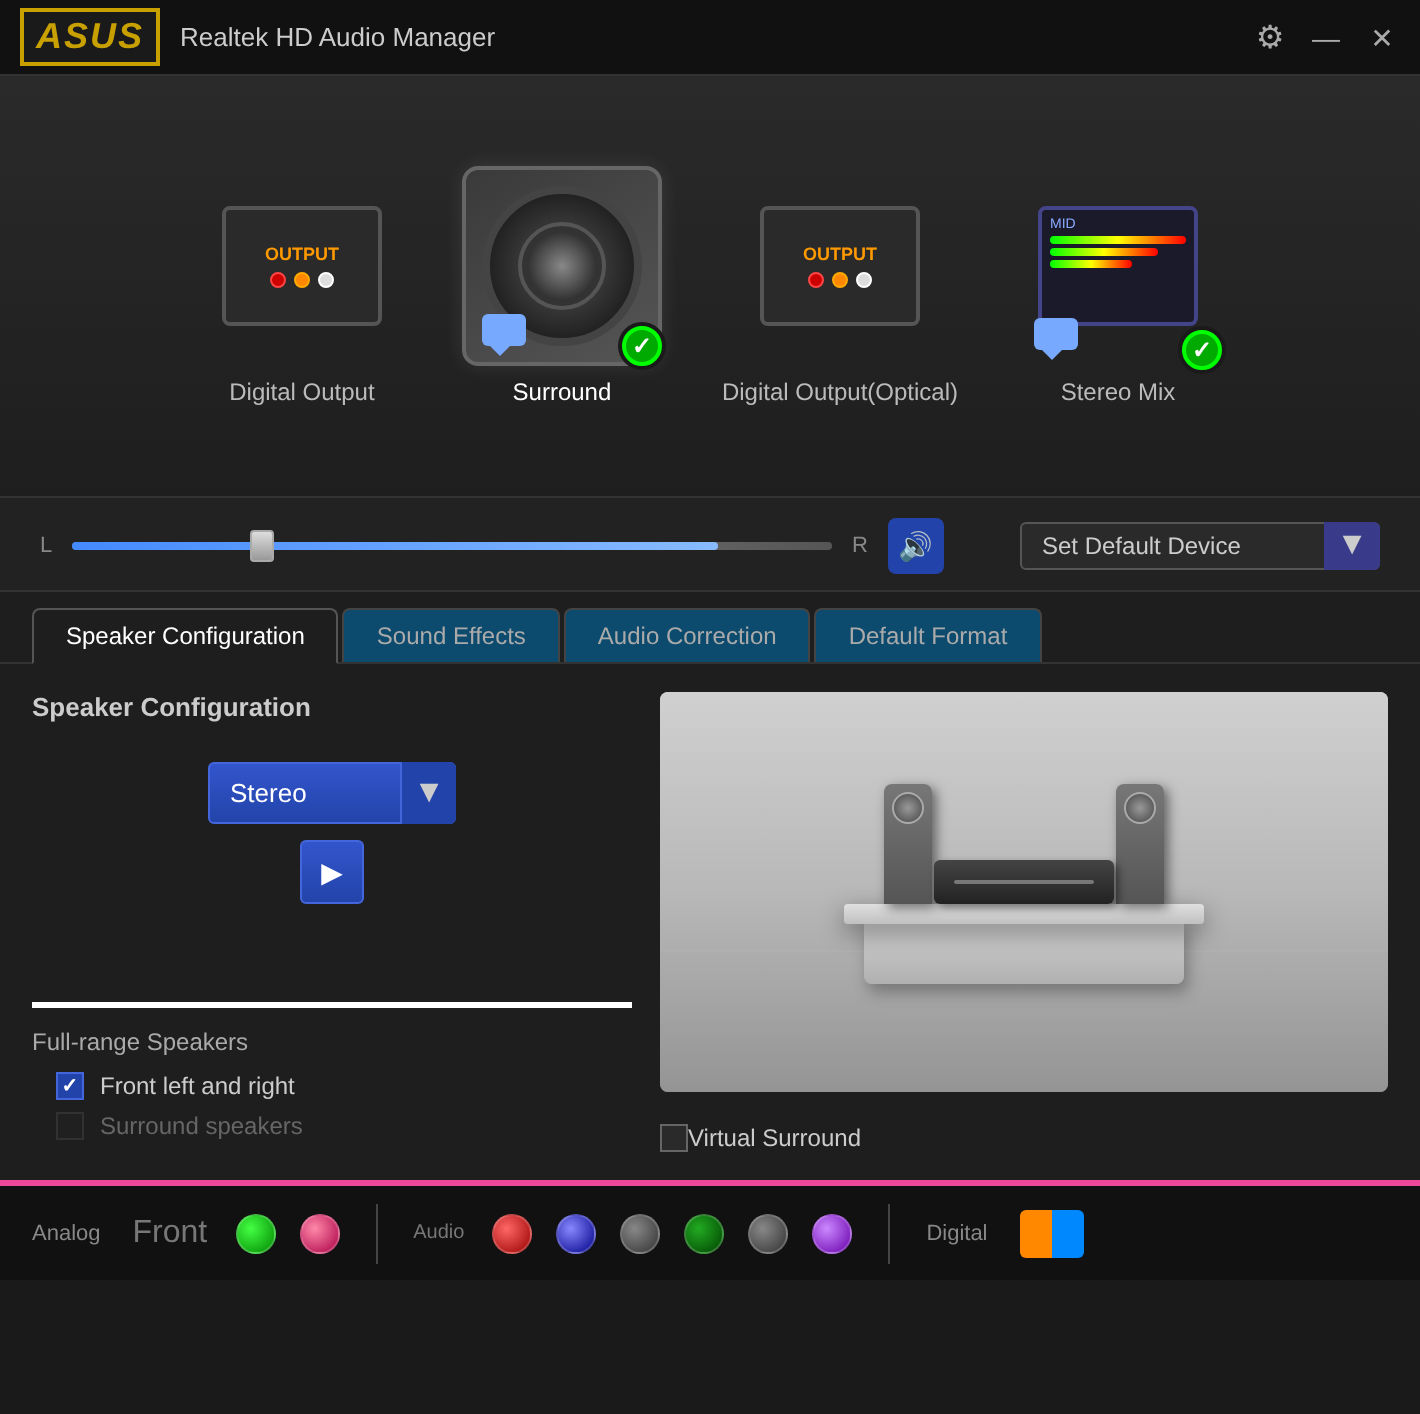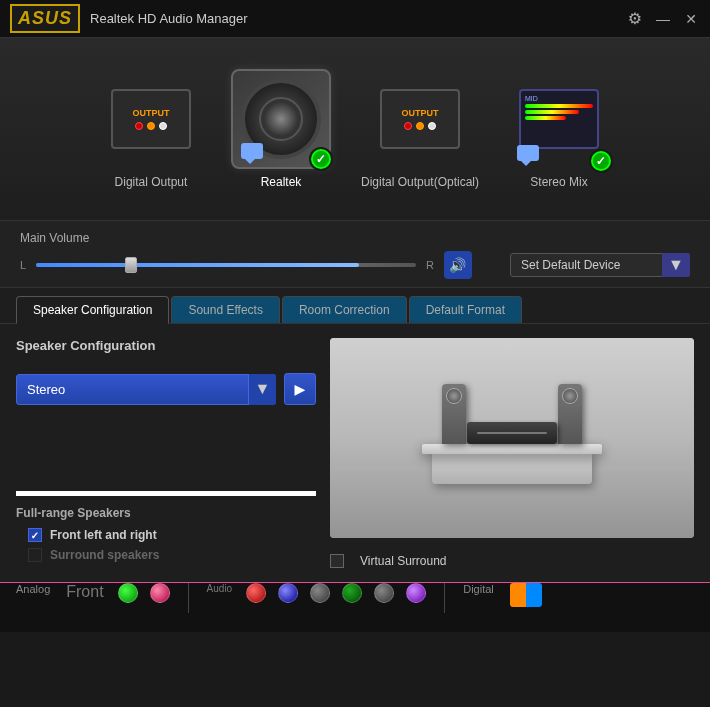--- a/index.html
+++ b/index.html
@@ -51,21 +51,21 @@
       border: none;
       width: 18px;
       height: 18px;
       display: flex; align-items: center; justify-content: center;
     }
     .gear-icon { font-size: 16px; }
 
     
     .device-strip {
       background: linear-gradient(180deg, #2a2a2a 0%, #1e1e1e 100%);
-      height: 183px;
+      height: 211px;
       display: flex;
       align-items: center;
       justify-content: center;
       gap: 30px;
       padding: 10px 20px;
       border-bottom: 1px solid #333;
     }
     .device-item {
       display: flex;
       flex-direction: column;
@@ -298,20 +298,21 @@
     .section-title {
       font-size: 13px;
       color: #ccc;
       margin-bottom: 8px;
       font-weight: bold;
     }
     .config-dropdown-row {
       display: flex;
       gap: 8px;
       align-items: center;
+      flex-direction: column;
     }
     .config-select-wrap {
       position: relative;
       flex: 1;
     }
     .config-select {
       width: 100%;
       background: linear-gradient(180deg, #3355cc, #2244aa);
       border: 1px solid #4466dd;
       color: #fff;
@@ -408,40 +409,41 @@
       color: #ccc;
     }
     .checkbox-label.disabled {
       color: #666;
     }
 
     
     .virtual-surround-row {
       display: flex;
       align-items: center;
-      gap: 16px;
+      gap: 0;
       margin-top: 8px;
     }
     .vs-checkbox {
       width: 14px; height: 14px;
       border: 1px solid #666;
       background: #2a2a2a;
     }
     .vs-label {
       font-size: 12px;
       color: #ccc;
     }
 
     
     .bottom-bar {
       background: #111;
       height: 50px;
       display: flex;
+      align-items: center;
       padding: 0 16px;
-      border-top: 1px solid #ec4899;
+      border-top: 3px solid #ec4899;
       gap: 12px;
     }
     .bottom-label {
       font-size: 11px;
       color: #888;
       margin-right: 4px;
     }
     .audio-dot {
       width: 20px; height: 20px;
       border-radius: 50%;
@@ -518,21 +520,21 @@
   </div>
 
   <div class="device-item">
     <div class="device-icon-wrap active">
       <div class="speaker-device"></div>
       <div class="chat-bubble"></div>
       <div class="status-badge">
         <div class="status-check">✓</div>
       </div>
     </div>
-    <span class="device-label active">Realtek</span>
+    <span class="device-label active">Surround</span>
   </div>
 
   <div class="device-item">
     <div class="device-icon-wrap inactive">
       <div class="digital-out-icon">
         <div class="di-label">OUTPUT</div>
         <div class="di-row">
           <div class="di-dot"></div>
           <div class="di-dot orange"></div>
           <div class="di-dot white"></div>
@@ -554,21 +556,20 @@
       <div class="status-badge">
         <div class="status-check">✓</div>
       </div>
     </div>
     <span class="device-label">Stereo Mix</span>
   </div>
 
 </div>
 
 <div class="volume-section">
-  <div class="volume-title">Main Volume</div>
   <div style="display:flex; align-items:center; gap:10px;">
     <div class="volume-row" style="flex:1;">
       <span class="vol-label">L</span>
       <div class="vol-slider-wrap">
         <div class="vol-slider-track">
           <div class="vol-bar-fill"></div>
           <div class="vol-thumb"></div>
         </div>
       </div>
       <span class="vol-label">R</span>
@@ -585,21 +586,21 @@
           <span>▼</span>
         </div>
       </div>
     </div>
   </div>
 </div>
 
 <div class="tabs-bar">
   <div class="tab active">Speaker Configuration</div>
   <div class="tab">Sound Effects</div>
-  <div class="tab">Room Correction</div>
+  <div class="tab">Audio Correction</div>
   <div class="tab">Default Format</div>
 </div>
 
 <div class="content-row">
 
   <div class="left-panel">
     <div class="section-title">Speaker Configuration</div>
     <div class="config-dropdown-row">
       <div class="config-select-wrap">
         <select class="config-select">
@@ -610,21 +611,21 @@
         </select>
         <div class="config-select-arrow">
           <span>▼</span>
         </div>
       </div>
       <div class="play-btn">
         <span>▶</span>
       </div>
     </div>
 
-    <div class="speakers-section" style="margin-top:auto; padding-top:10px; border-top:5px solid #ffffff;font-weight:bold;">
+    <div class="speakers-section" style="margin-top:auto; padding-top:10px; border-top:3px solid #ffffff;">
       <div class="speakers-section-title">Full-range Speakers</div>
       <div class="checkbox-row">
         <div class="checkbox-box checked"></div>
         <span class="checkbox-label">Front left and right</span>
       </div>
       <div class="checkbox-row">
         <div class="checkbox-box disabled"></div>
         <span class="checkbox-label disabled">Surround speakers</span>
       </div>
     </div>

